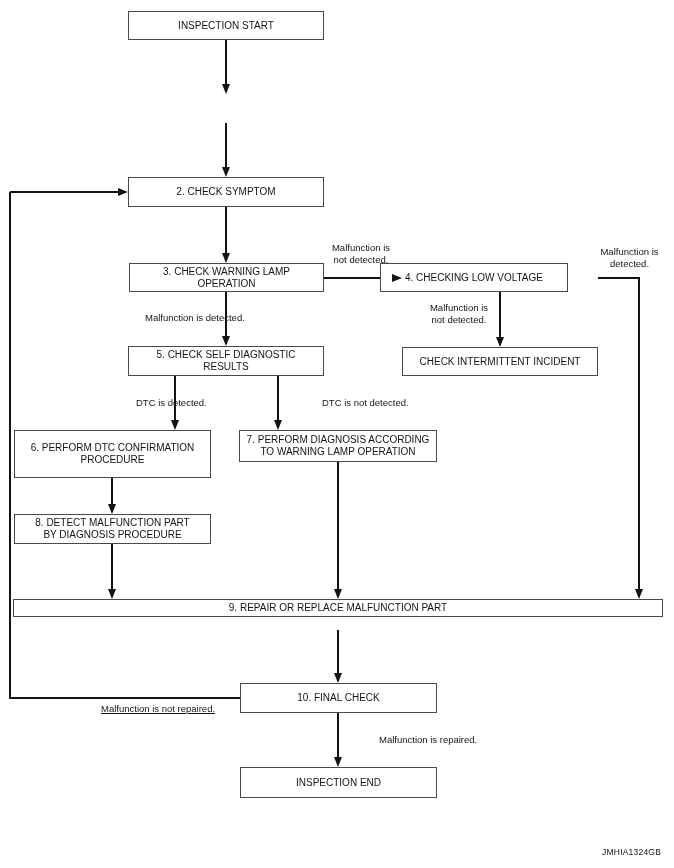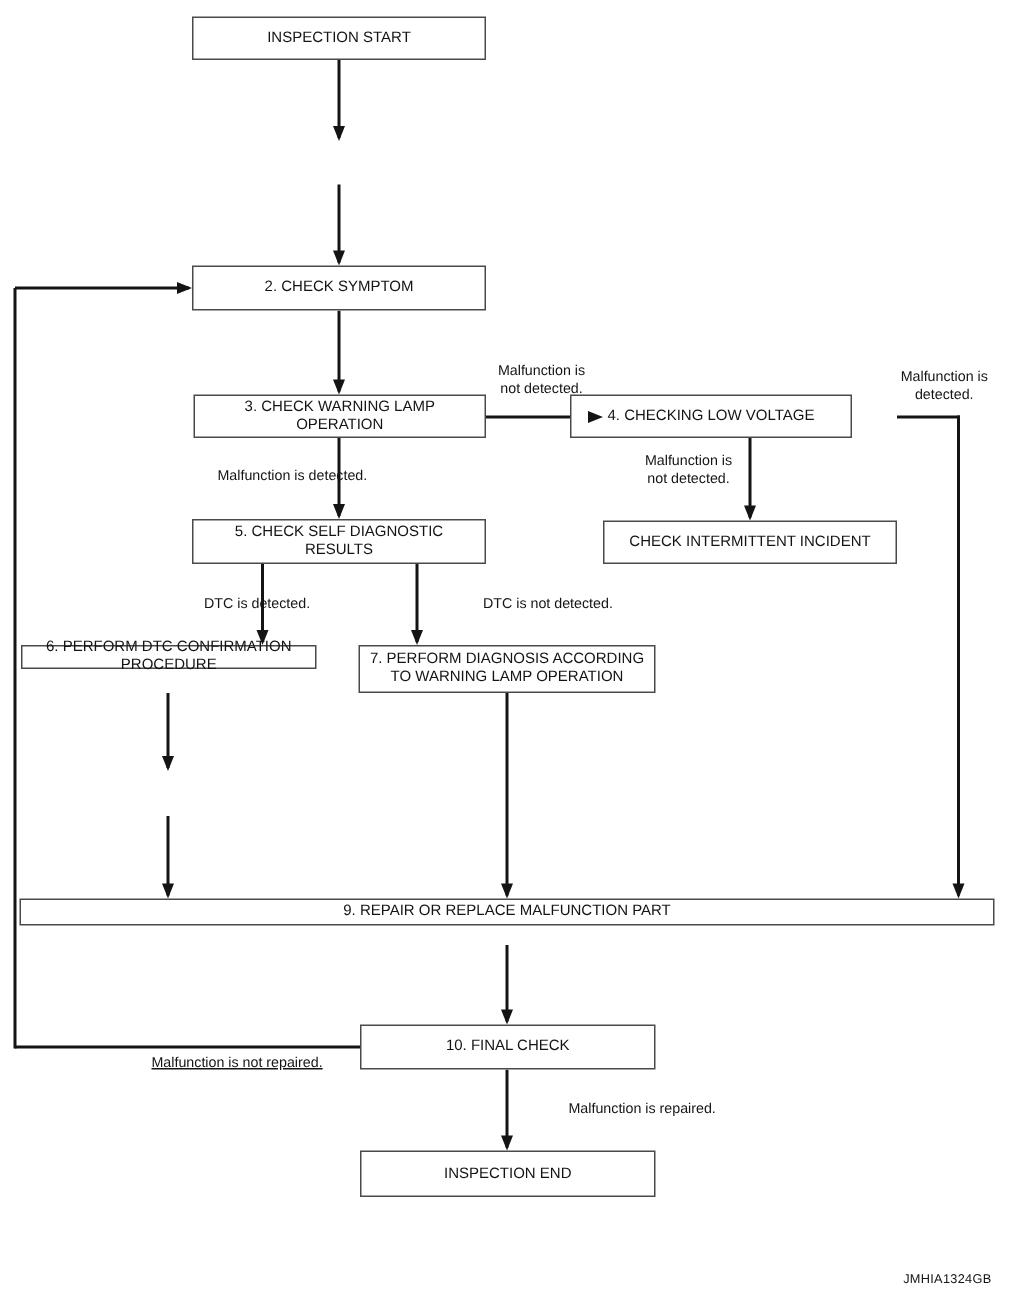--- a/index.html
+++ b/index.html
@@ -95,27 +95,31 @@
     <div class="flow-node" style="left: 380px; top: 263px; width: 188px; height: 29px;">
       <div class="node-line">4. CHECKING LOW VOLTAGE</div>
     </div>
     <div class="flow-node" style="left: 128px; top: 346px; width: 196px; height: 30px;">
       <div class="node-line">5. CHECK SELF DIAGNOSTIC</div>
       <div class="node-line">RESULTS</div>
     </div>
     <div class="flow-node" style="left: 402px; top: 347px; width: 196px; height: 29px;">
       <div class="node-line">CHECK INTERMITTENT INCIDENT</div>
     </div>
-    <div class="flow-node" style="left: 14px; top: 430px; width: 197px; height: 16px;">
+    <div class="flow-node" style="left: 14px; top: 430px; width: 197px; height: 48px;">
       <div class="node-line">6. PERFORM DTC CONFIRMATION</div>
       <div class="node-line">PROCEDURE</div>
     </div>
     <div class="flow-node" style="left: 239px; top: 430px; width: 198px; height: 32px;">
       <div class="node-line">7. PERFORM DIAGNOSIS ACCORDING</div>
       <div class="node-line">TO WARNING LAMP OPERATION</div>
+    </div>
+    <div class="flow-node" style="left: 14px; top: 514px; width: 197px; height: 30px;">
+      <div class="node-line">8. DETECT MALFUNCTION PART</div>
+      <div class="node-line">BY DIAGNOSIS PROCEDURE</div>
     </div>
     <div class="flow-node" style="left: 13px; top: 599px; width: 650px; height: 18px;">
       <div class="node-line">9. REPAIR OR REPLACE MALFUNCTION PART</div>
     </div>
     <div class="flow-node" style="left: 240px; top: 683px; width: 197px; height: 30px;">
       <div class="node-line">10. FINAL CHECK</div>
     </div>
     <div class="flow-node" style="left: 240px; top: 767px; width: 197px; height: 31px;">
       <div class="node-line">INSPECTION END</div>
     </div>

